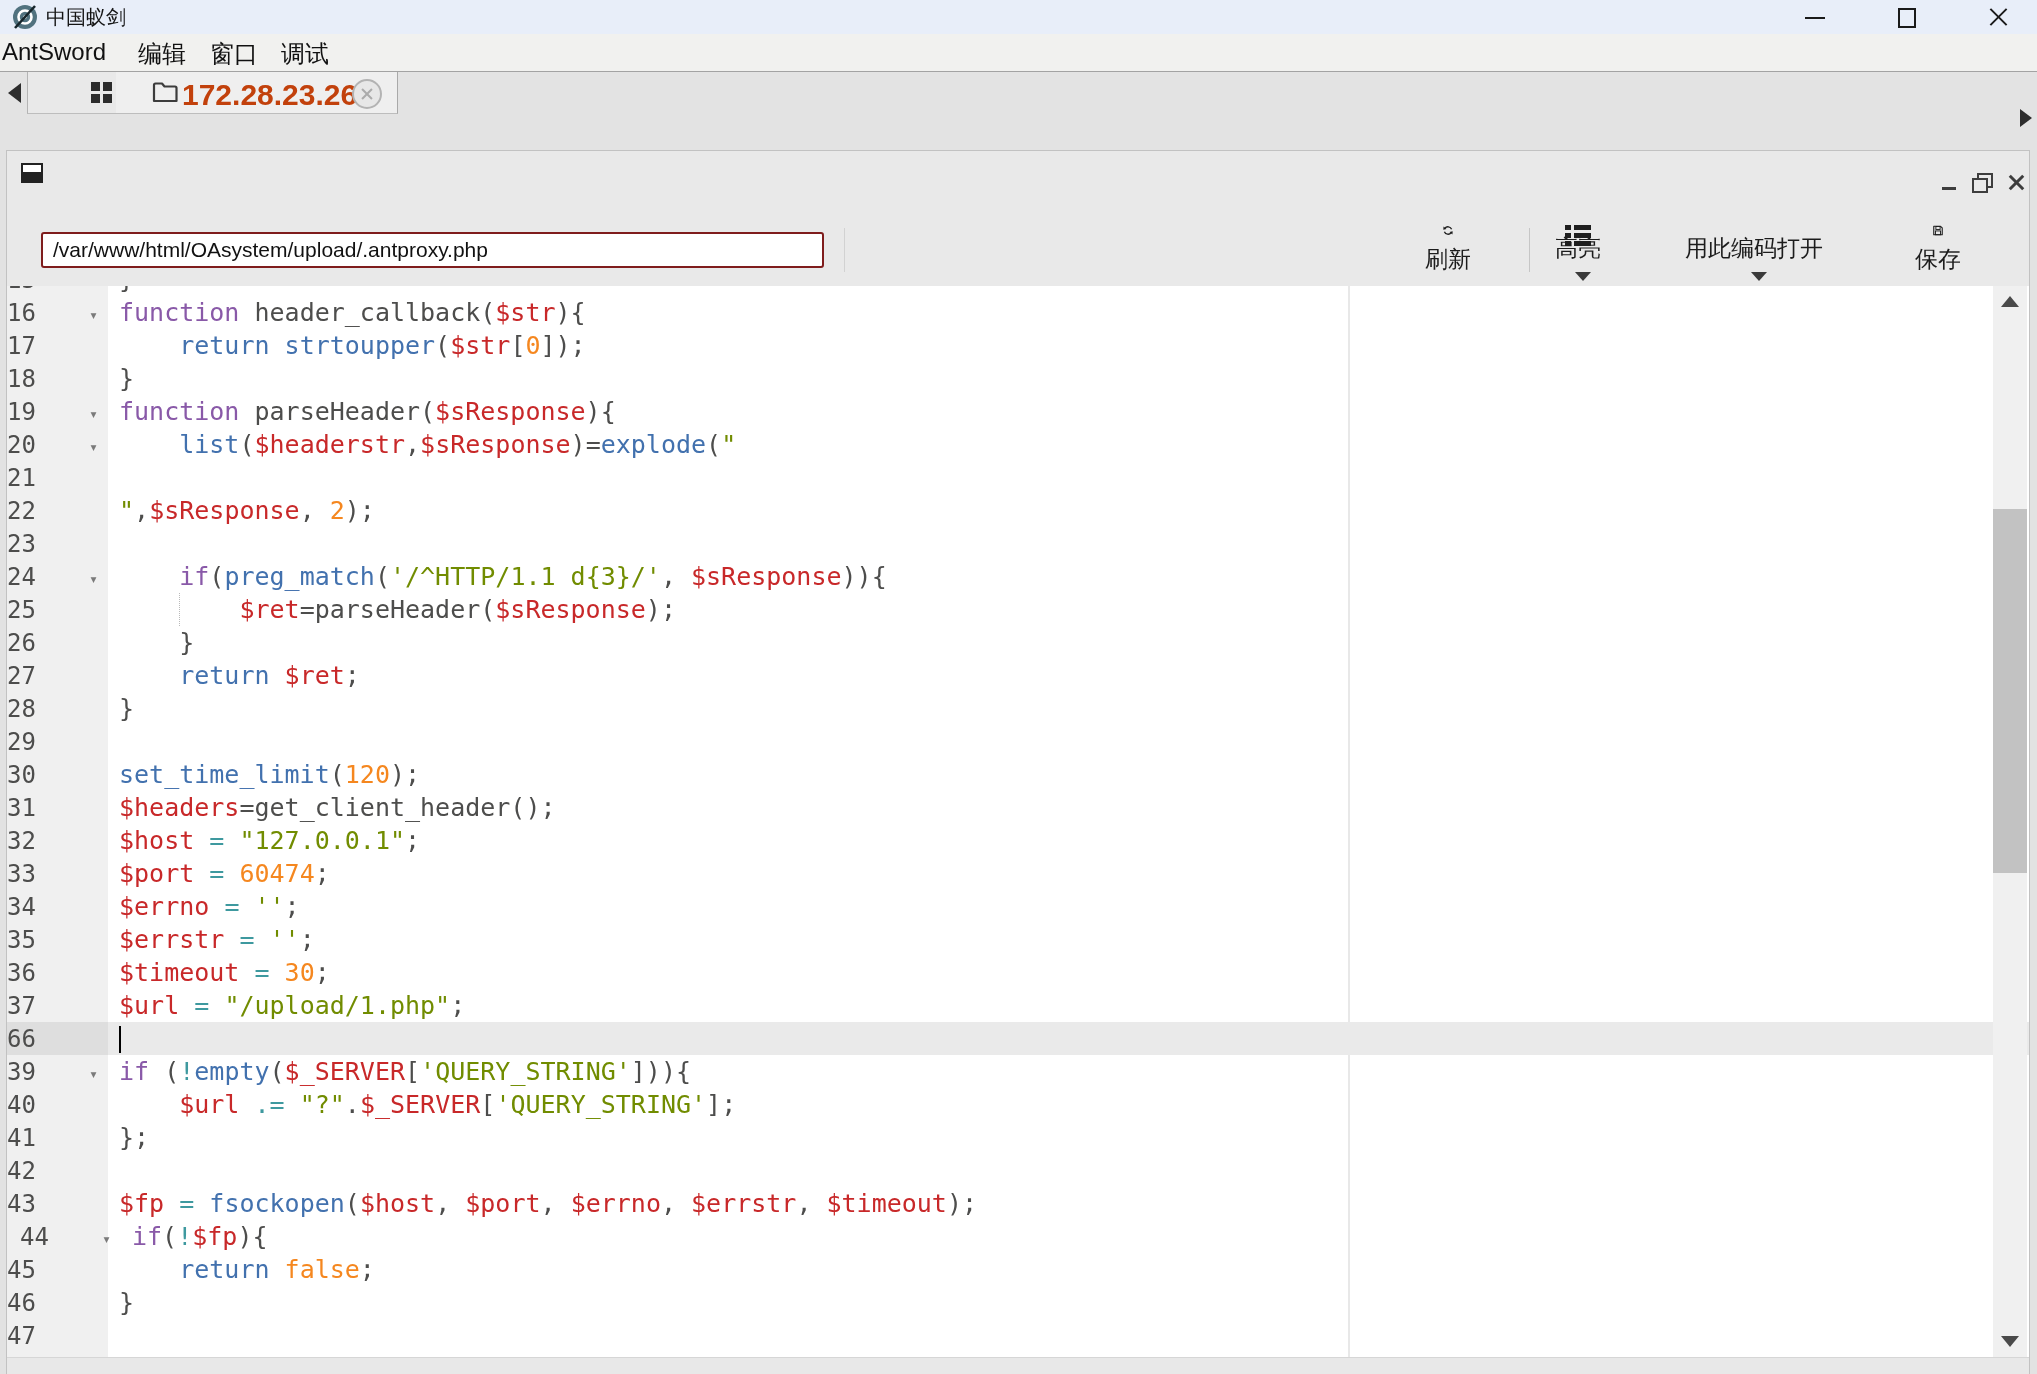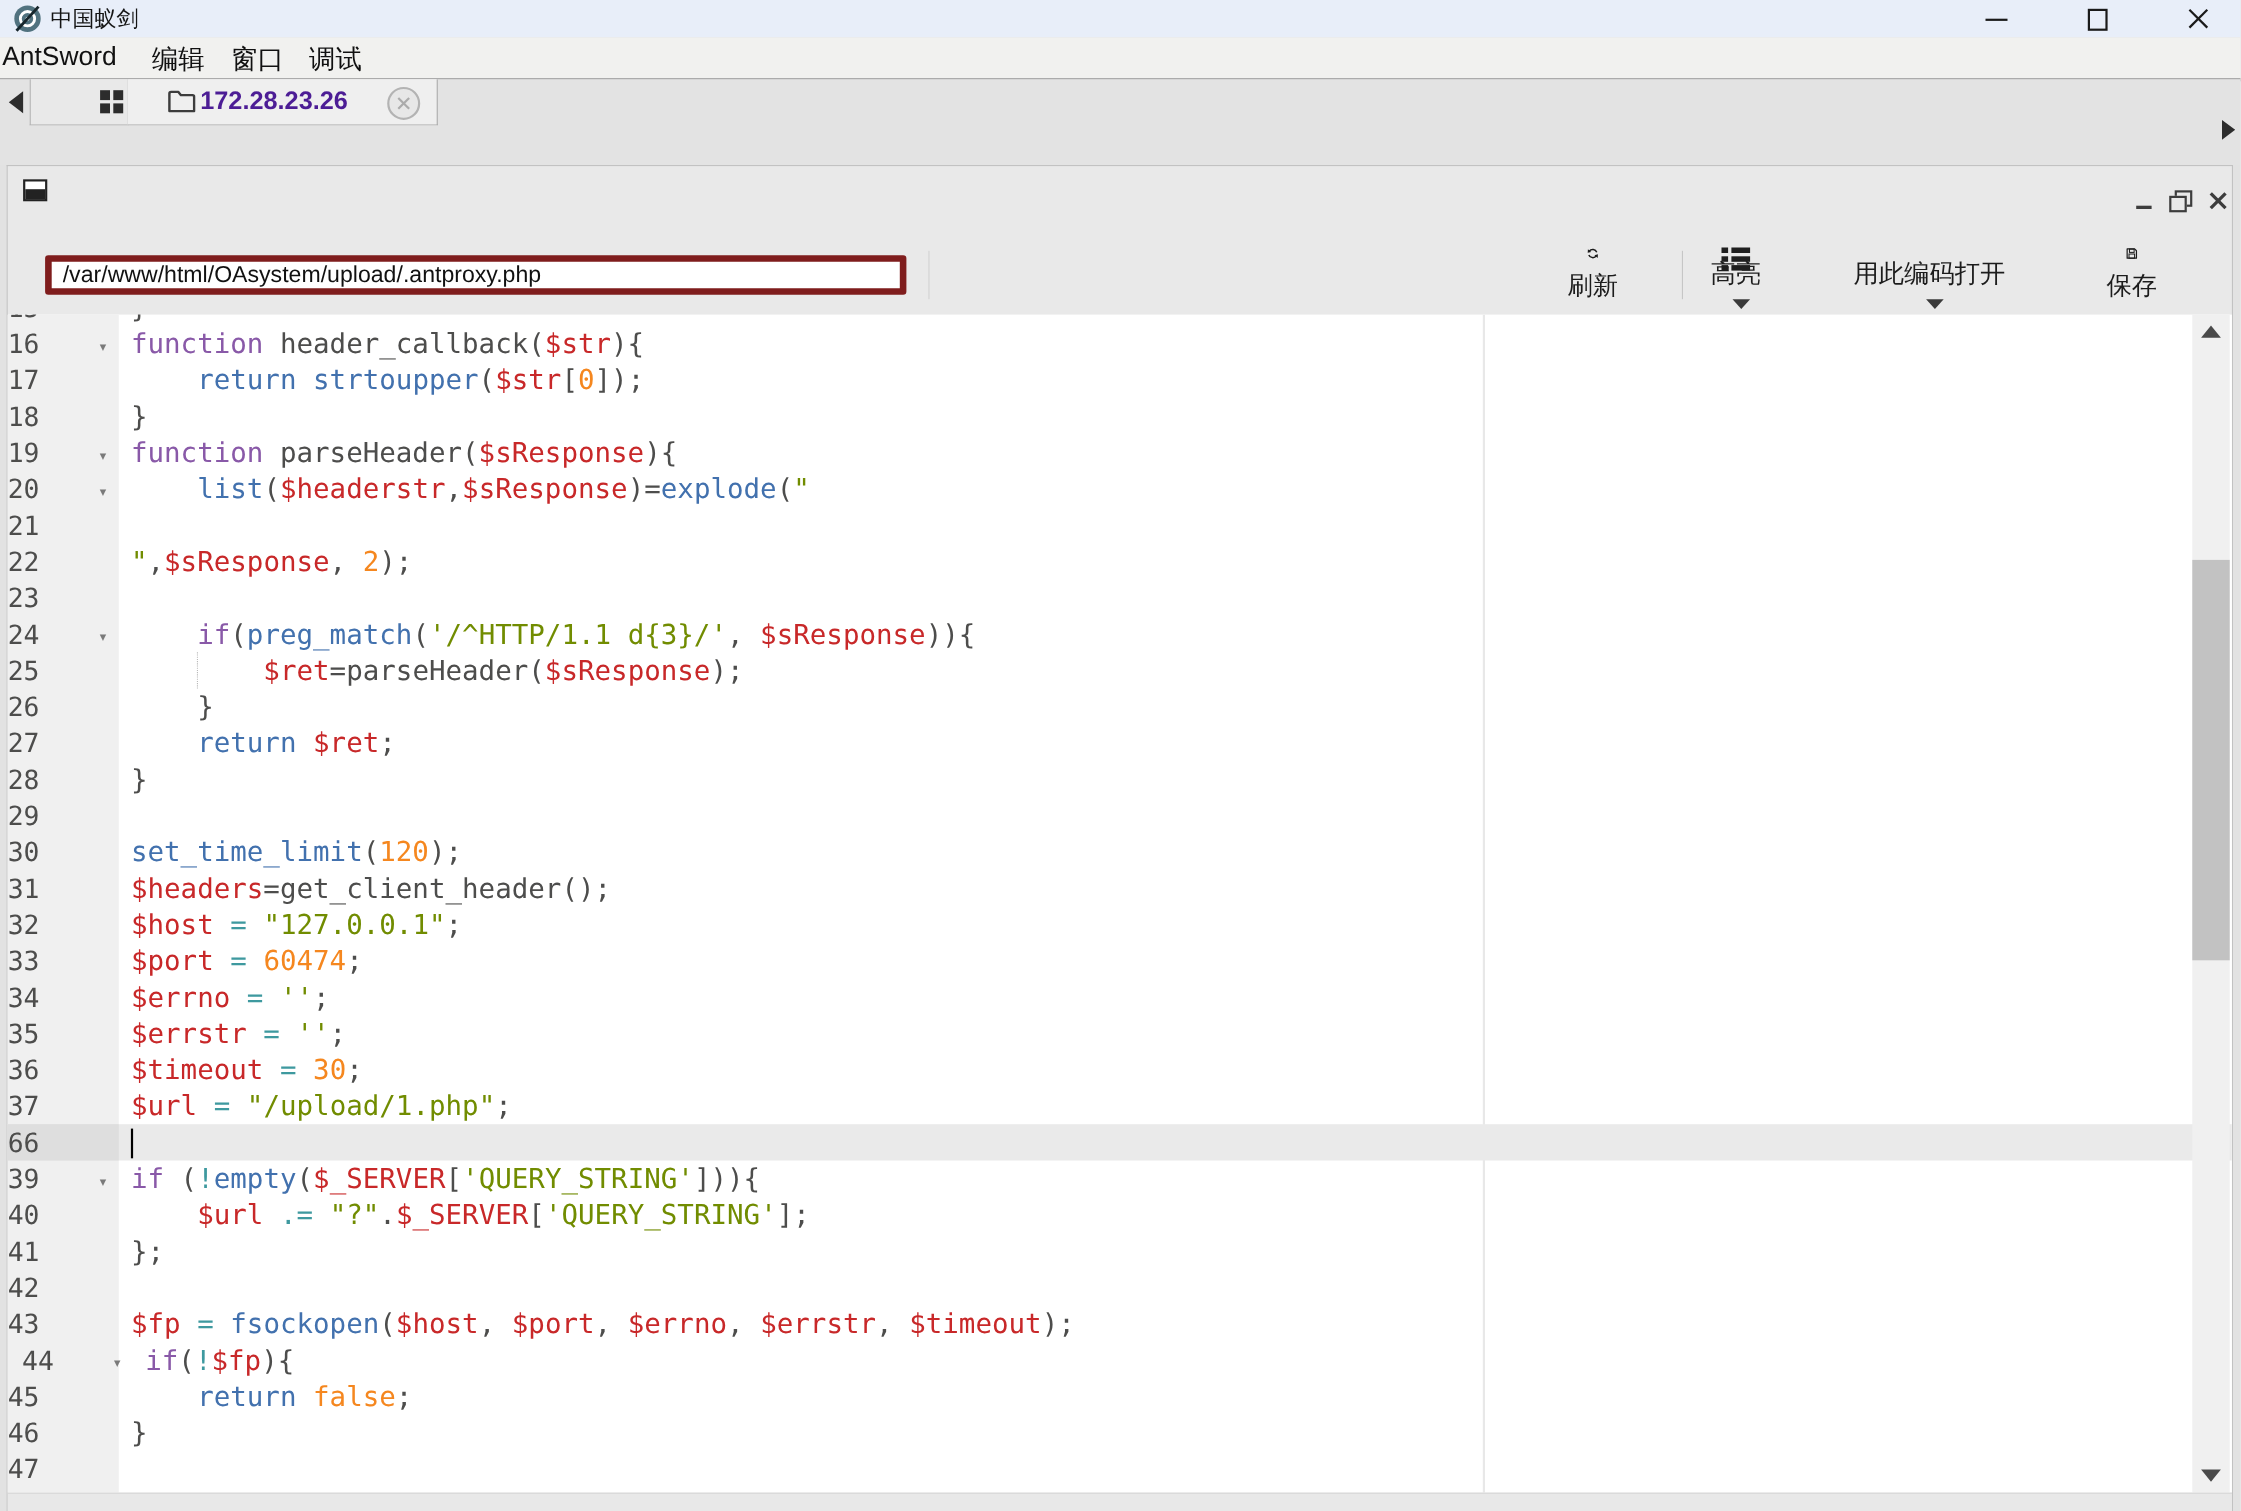--- a/index.html
+++ b/index.html
@@ -29,21 +29,21 @@
   .tab-right-arrow{position:absolute;left:2020px;top:37px;width:0;height:0;
     border-top:9px solid transparent;border-bottom:9px solid transparent;border-left:12px solid #2d2d2d;}
   .grid-btn{position:absolute;left:27px;top:0;width:88px;height:41px;background:#e9e9e9;
     border-left:1px solid #b4b4b4;border-right:1px solid #b4b4b4;border-bottom:1px solid #bdbdbd;}
   .grid-icon{position:absolute;left:63px;top:10px;width:21px;height:21px;}
   .grid-icon i{position:absolute;width:9px;height:9px;background:#2c2c2c;}
   .grid-icon i:nth-child(1){left:0;top:0}.grid-icon i:nth-child(2){left:12px;top:0}
   .grid-icon i:nth-child(3){left:0;top:12px}.grid-icon i:nth-child(4){left:12px;top:12px}
   .tab{position:absolute;left:116px;top:0;width:281px;height:41px;background:#efefef;
     border-right:1px solid #a9a9a9;border-bottom:1px solid #bdbdbd;}
-  .tab-label{position:absolute;left:66px;top:6px;font-size:23px;font-weight:700;color:#4c1d95;}
+  .tab-label{position:absolute;left:66px;top:6px;font-size:30px;font-weight:700;color:#c2410c;}
   .folder-icon{position:absolute;left:36px;top:9px;}
   .tab-close{position:absolute;left:236px;top:7px;width:26px;height:26px;border:2px solid #b3b3b3;
     border-radius:50%;background:#e7e7e7;}
   .tab-close i,.tab-close b{position:absolute;left:6px;top:12px;width:14px;height:2px;background:#ababab;}
   .tab-close i{transform:rotate(45deg)}.tab-close b{transform:rotate(-45deg)}
   
   .panel{position:absolute;left:6px;top:150px;width:2024px;height:1224px;background:#e9e9e9;
     border:1px solid #c2c2c2;border-bottom:none;box-sizing:border-box;}
   .ew-header{position:absolute;left:0;top:0;width:100%;height:62px;}
   .ew-icon{position:absolute;left:14px;top:12px;width:22px;height:20px;border:2px solid #222;box-sizing:border-box;background:#fff;}
@@ -52,21 +52,21 @@
   .ewc{position:absolute;top:18px;width:28px;height:28px;}
   .ewc-min{left:1930px}.ewc-restore{left:1962px}.ewc-close{left:1997px}
   .ewc-min i{position:absolute;left:5px;top:18px;width:14px;height:3px;background:#3d3d3d;}
   .ewc-restore i{position:absolute;left:3px;top:9px;width:12px;height:11px;border:2px solid #3d3d3d;background:#e9e9e9;}
   .ewc-restore b{position:absolute;left:8px;top:4px;width:12px;height:11px;border:2px solid #3d3d3d;}
   .ewc-close i,.ewc-close b{position:absolute;left:3px;top:12px;width:19px;height:3px;background:#3d3d3d;}
   .ewc-close i{transform:rotate(45deg)}.ewc-close b{transform:rotate(-45deg)}
   
   .ew-toolbar{position:absolute;left:0;top:62px;width:100%;height:73px;}
   .path-input{position:absolute;left:34px;top:19px;width:783px;height:36px;box-sizing:border-box;
-    border:6px solid #7f1d1d;border-radius:3px;background:#fff;font-size:21px;color:#111;
+    border:2px solid #7f1d1d;border-radius:3px;background:#fff;font-size:21px;color:#111;
     padding:0 10px;font-family:"Liberation Sans","DejaVu Sans",sans-serif;outline:none;}
   .tb-sep1{position:absolute;left:837px;top:15px;width:1px;height:44px;background:#d2d2d2;}
   .tb-sep2{position:absolute;left:1522px;top:15px;width:1px;height:44px;background:#c6c6c6;}
   .tb-btn{position:absolute;top:12px;height:50px;display:flex;align-items:center;gap:8px;
     font-size:23px;color:#1c1c1c;cursor:default;flex-direction:column;}
   .btn-refresh{left:1418px}.btn-highlight{left:1548px}.btn-encoding{left:1678px}.btn-save{left:1908px}
   .caret{width:0;height:0;border-left:8px solid transparent;border-right:8px solid transparent;
     border-top:9px solid #3a3a3a;margin-left:10px;}
   .list-icon{width:26px;height:22px;position:relative;}
   .list-icon i{position:absolute;left:0;width:6px;height:5px;background:#1f1f1f;}

